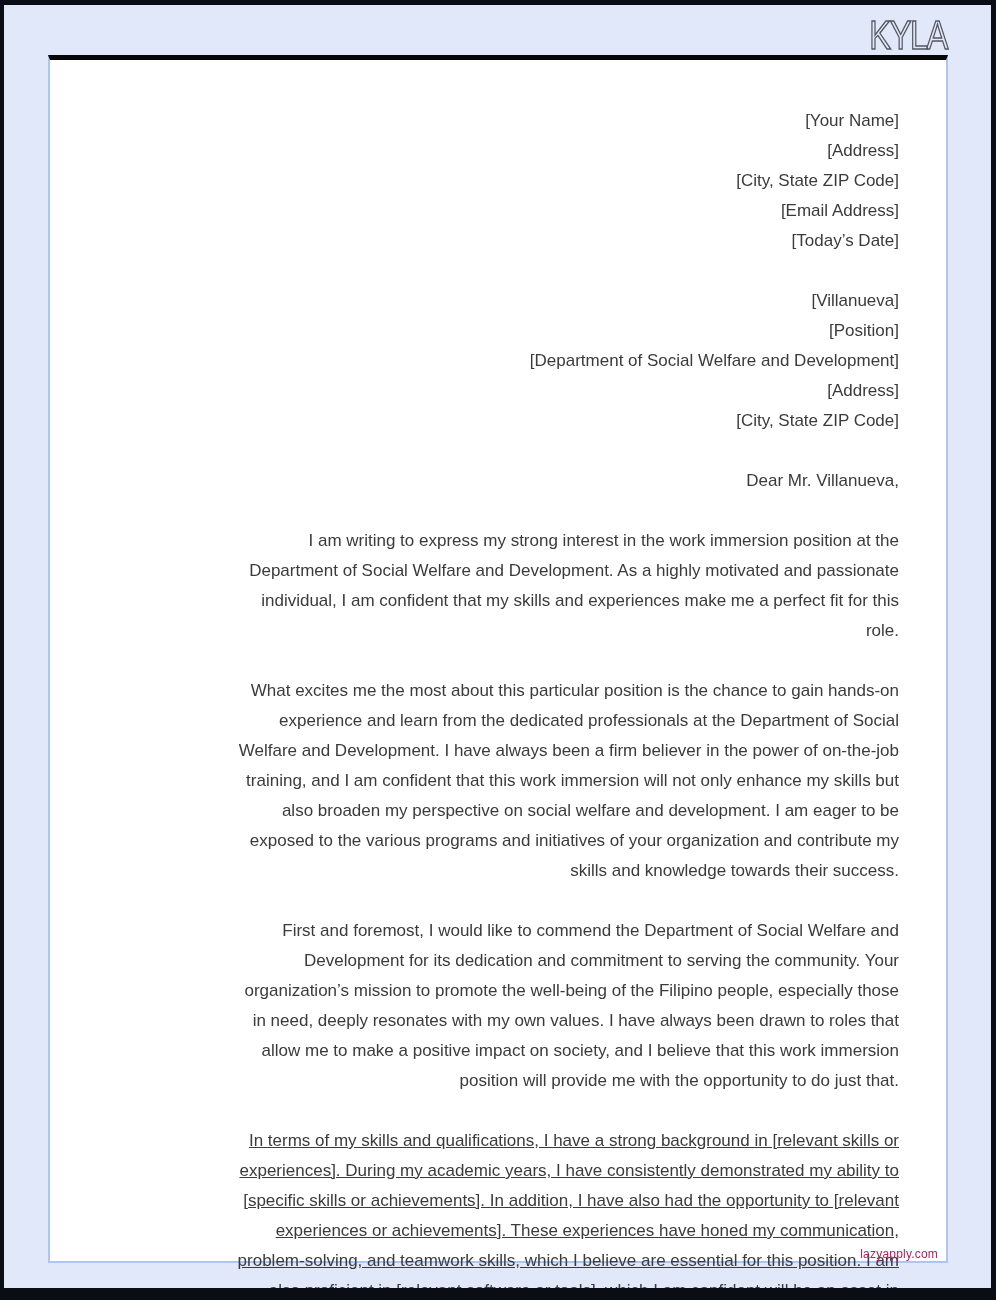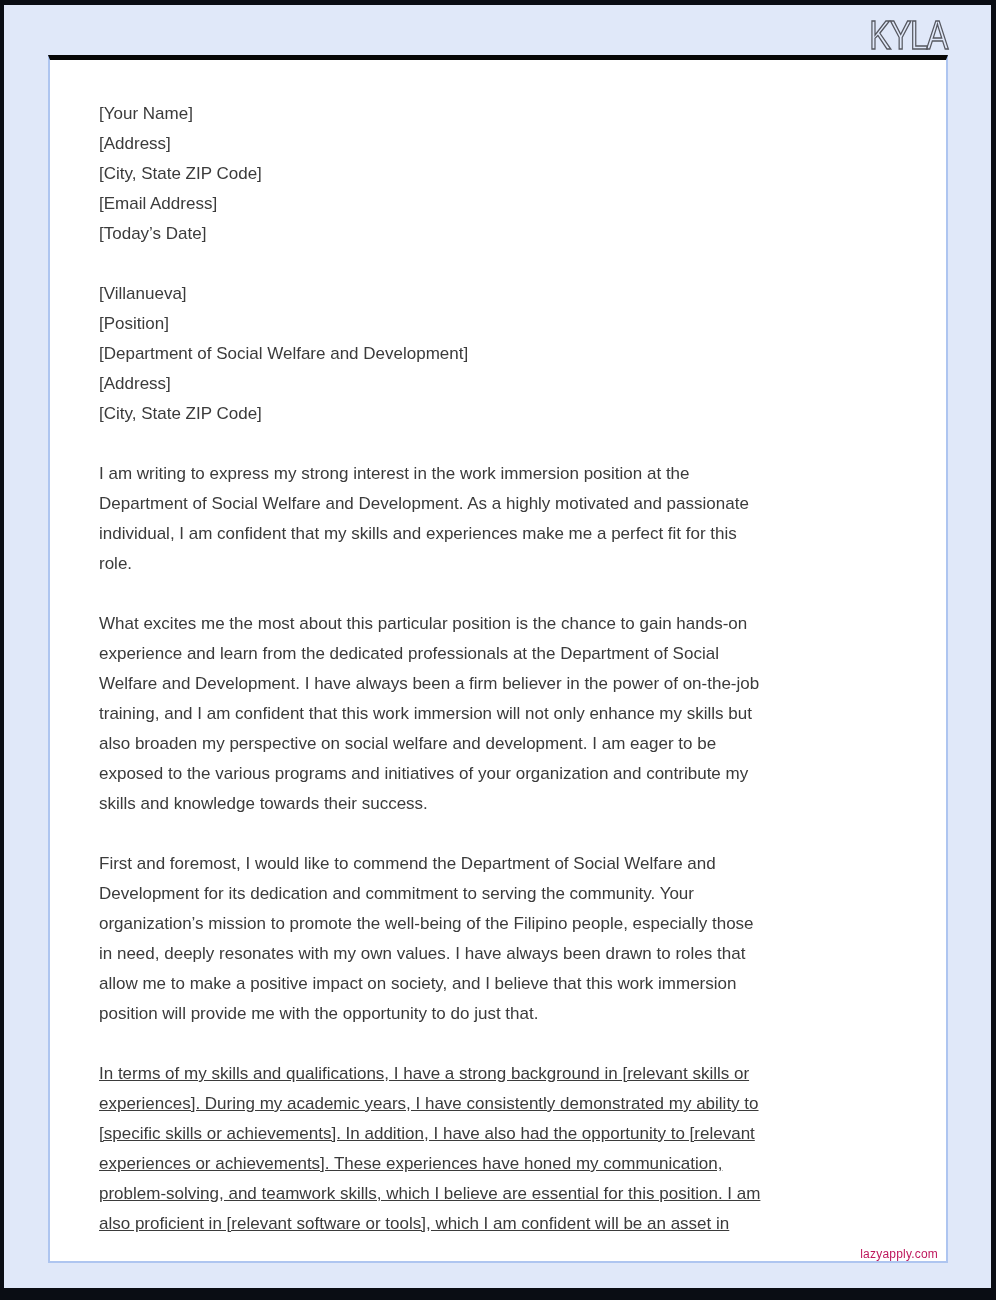--- a/index.html
+++ b/index.html
@@ -15,20 +15,21 @@
     overflow: hidden;
   }
   .canvas {
     position: absolute;
     left: 4px;
     top: 5px;
     width: 987px;
     height: 1283px;
     background: #e0e8f9; 
     overflow: hidden;
+    text-align: right;
   }
   .brand-logo {
     position: absolute;
     top: 9px;
     right: 44px;
     font-size: 41px;
     line-height: 42px;
     font-weight: 400;
     letter-spacing: -2px;
     color: transparent;
@@ -58,21 +59,21 @@
     left: 95px;
     top: 86px;
     width: 800px;
     font-size: 17px;
     line-height: 30px;
     color: #3b3b3b;
     font-weight: 400;
   }
   .block {
     white-space: pre-line;
-    margin: 8px 0 30px 0;
+    margin: 15px 0 30px 0;
   }
   .block:last-child {
     margin-bottom: 0;
     text-decoration: underline;
   }
   .watermark {
     position: absolute;
     top: 1241px;
     right: 53px;
     font-size: 12px;
@@ -96,20 +97,21 @@
 [City, State ZIP Code]
 [Email Address]
 [Today’s Date]</div>
 
     <div class="block">[Villanueva]
 [Position]
 [Department of Social Welfare and Development]
 [Address]
 [City, State ZIP Code]</div>
 
+    <div class="block">Dear Mr. Villanueva,</div>
 
     <div class="block">I am writing to express my strong interest in the work immersion position at the
 Department of Social Welfare and Development. As a highly motivated and passionate
 individual, I am confident that my skills and experiences make me a perfect fit for this
 role.</div>
 
     <div class="block">What excites me the most about this particular position is the chance to gain hands-on
 experience and learn from the dedicated professionals at the Department of Social
 Welfare and Development. I have always been a firm believer in the power of on-the-job
 training, and I am confident that this work immersion will not only enhance my skills but

